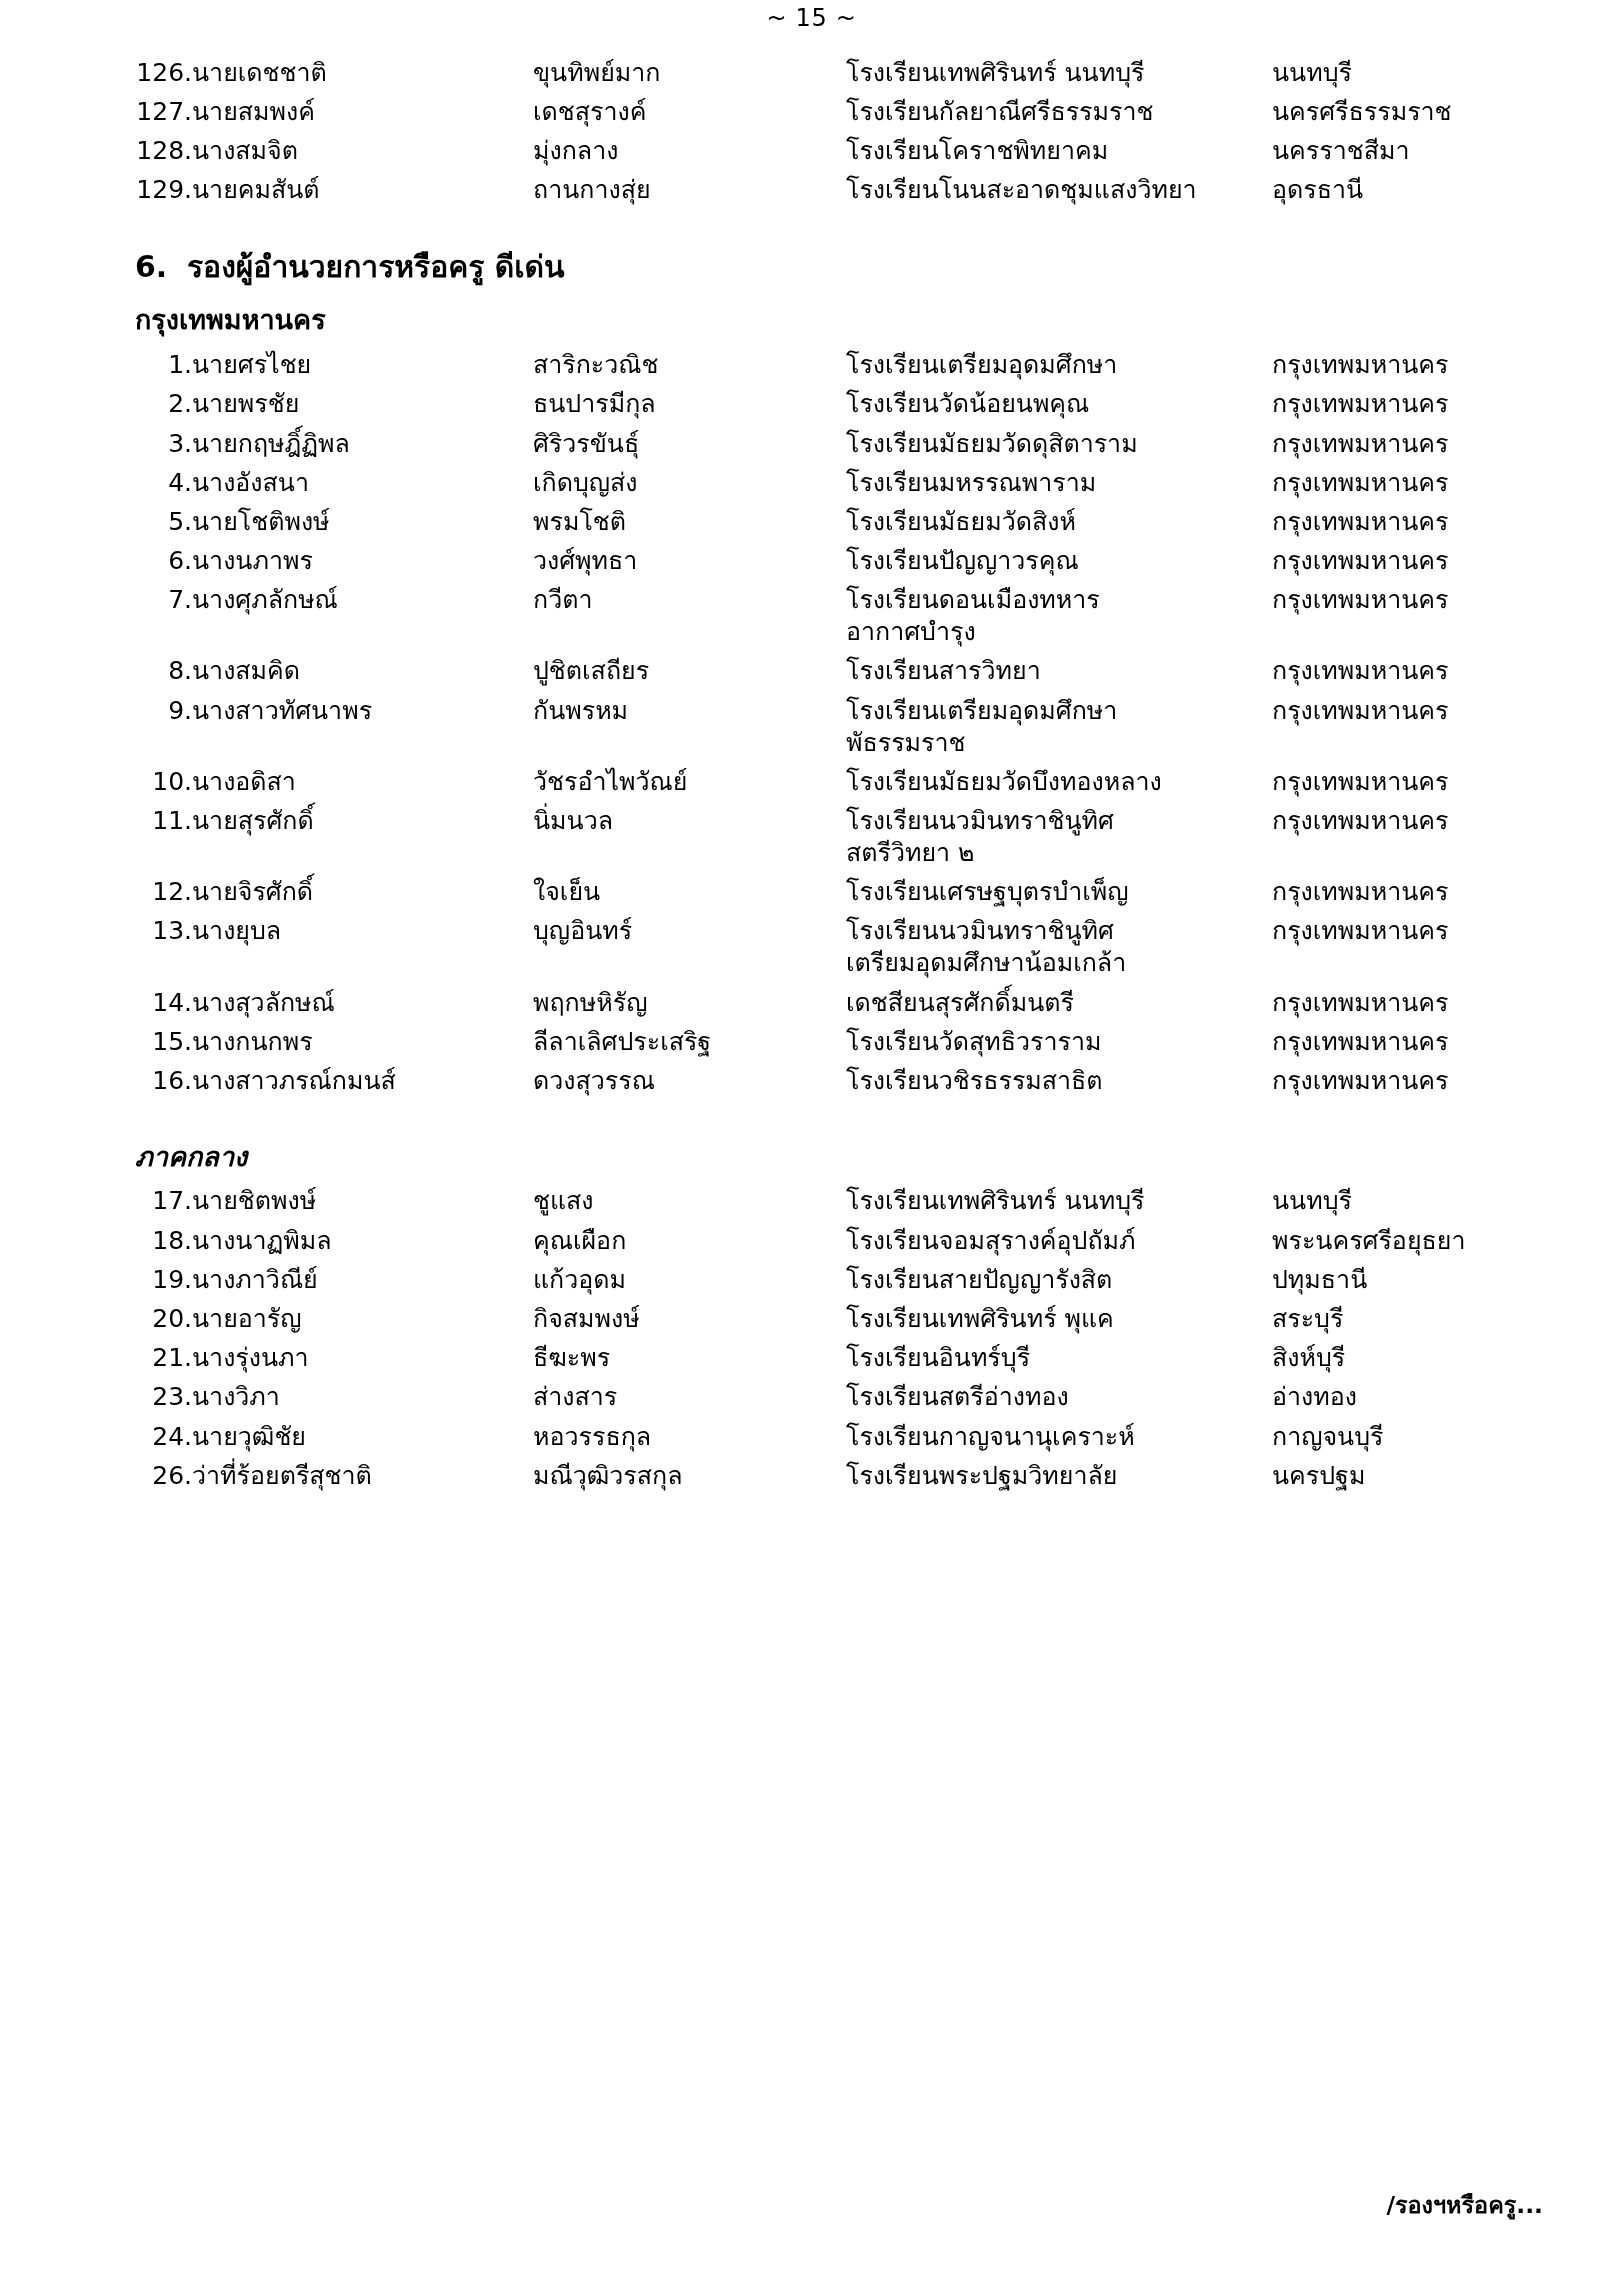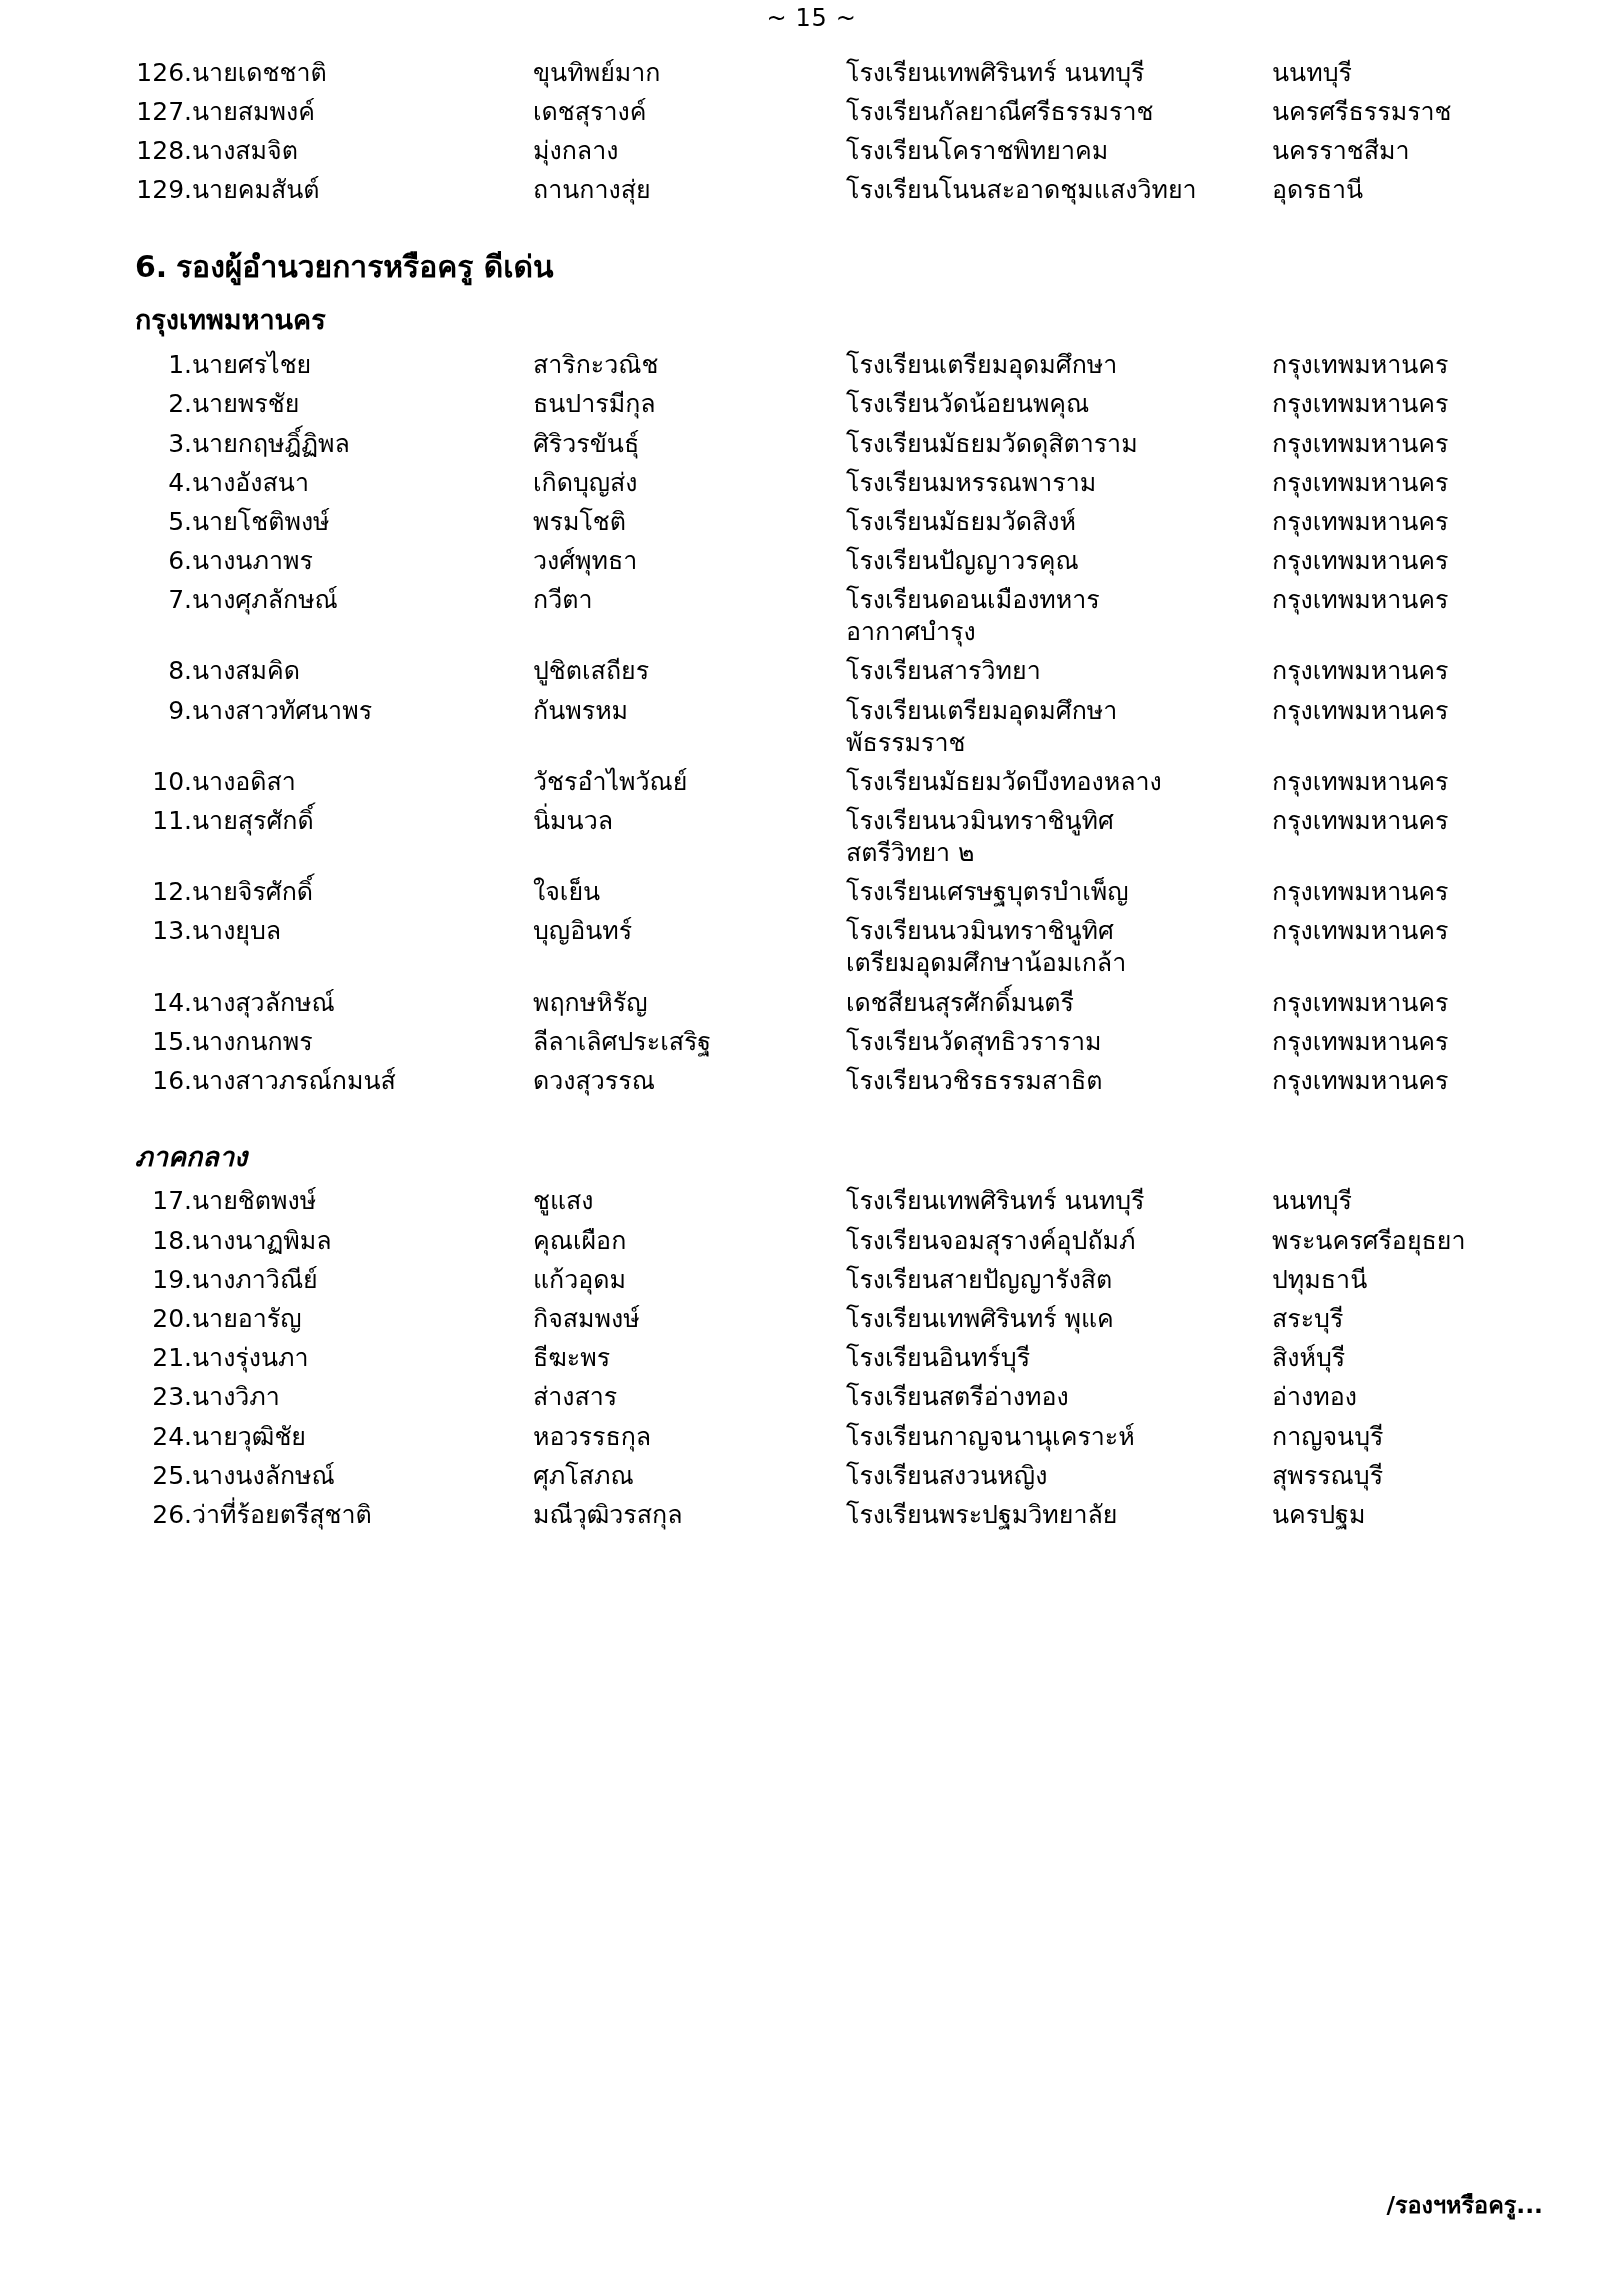--- a/index.html
+++ b/index.html
@@ -67,21 +67,21 @@
     font-weight: bold;
     margin: 33px 0 8.5px 0;
     padding-left: 28px;
   }
   .section-heading .sec-num {
     display: inline-block;
     min-width: 33px;
   }
   .section-heading .sec-title {
     display: inline-block;
-    margin-left: 8px;
+    margin-left: 19px;
   }
   .region-heading {
     font-size: 27px;
     font-weight: bold;
     margin: 5.7px 0 4.3px 0;
     padding-left: 28px;
   }
   .region-heading.second {
     margin-top: 34px;
     font-style: italic;
@@ -322,27 +322,20 @@
           <td class="province">อ่างทอง</td>
         </tr>
         <tr>
           <td class="num">24.</td>
           <td class="fname">นายวุฒิชัย</td>
           <td class="lname">หอวรรธกุล</td>
           <td class="school">โรงเรียนกาญจนานุเคราะห์</td>
           <td class="province">กาญจนบุรี</td>
         </tr>
         <tr>
-          <td class="num">25.</td>
-          <td class="fname">นางนงลักษณ์</td>
-          <td class="lname">ศุภโสภณ</td>
-          <td class="school">โรงเรียนสงวนหญิง</td>
-          <td class="province">สุพรรณบุรี</td>
-        </tr>
-        <tr>
           <td class="num">26.</td>
           <td class="fname">ว่าที่ร้อยตรีสุชาติ</td>
           <td class="lname">มณีวุฒิวรสกุล</td>
           <td class="school">โรงเรียนพระปฐมวิทยาลัย</td>
           <td class="province">นครปฐม</td>
         </tr>
       </tbody>
     </table>
 
   </div>

